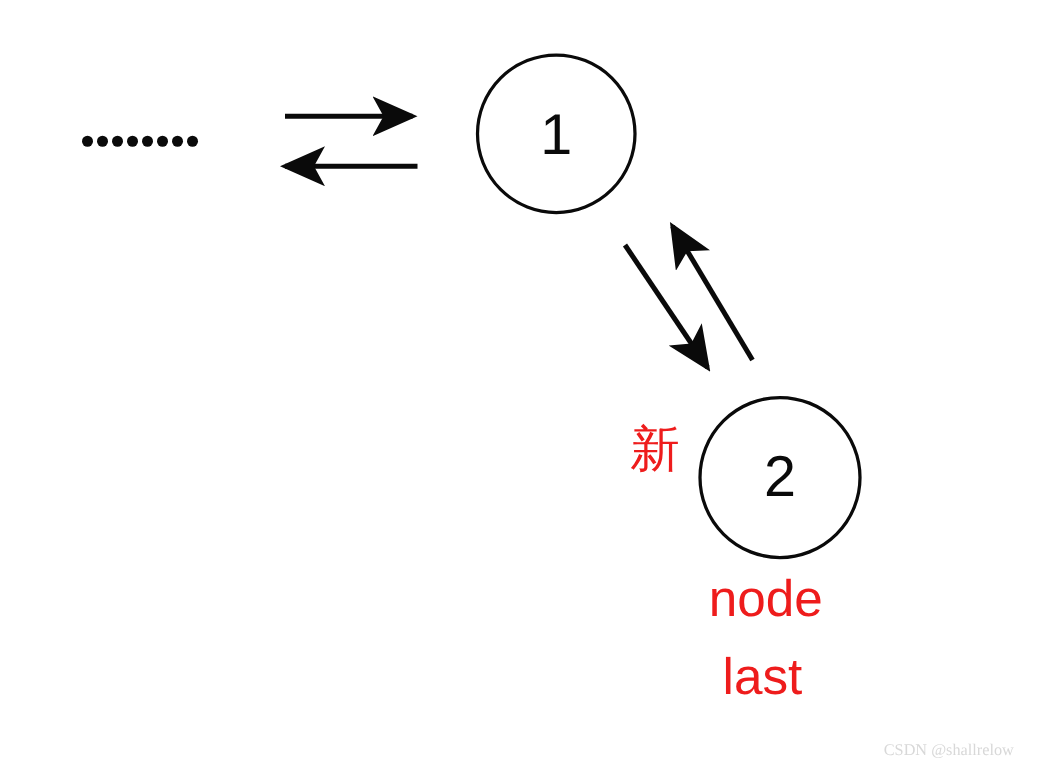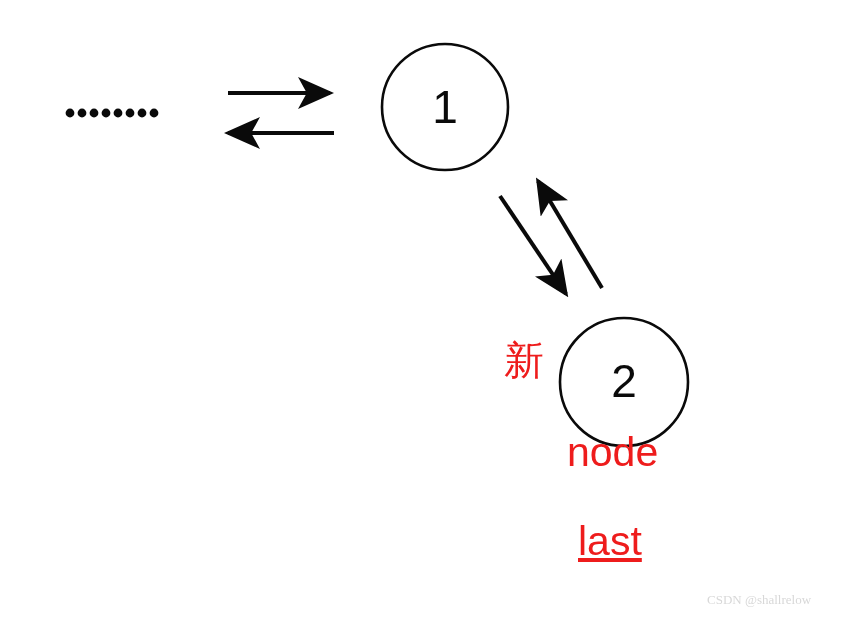--- a/index.html
+++ b/index.html
@@ -52,28 +52,27 @@
     white-space: nowrap;
     user-select: none;
   }
   #new-node-marker {
     left: 504px;
     top: 340px;
     font-size: 40px;
   }
   #node-pointer-label {
     left: 567px;
-    top: 432px;
+    top: 459px;
     font-size: 41px;
   }
   #last-pointer-label {
     left: 578px;
     top: 521px;
     font-size: 41px;
-    text-decoration: underline;
   }
   #watermark {
     position: absolute;
     left: 707px;
     top: 592px;
     font-size: 13px;
     color: #d8d8d8;
     font-family: Liberation Serif, serif;
     white-space: nowrap;
     user-select: none;

